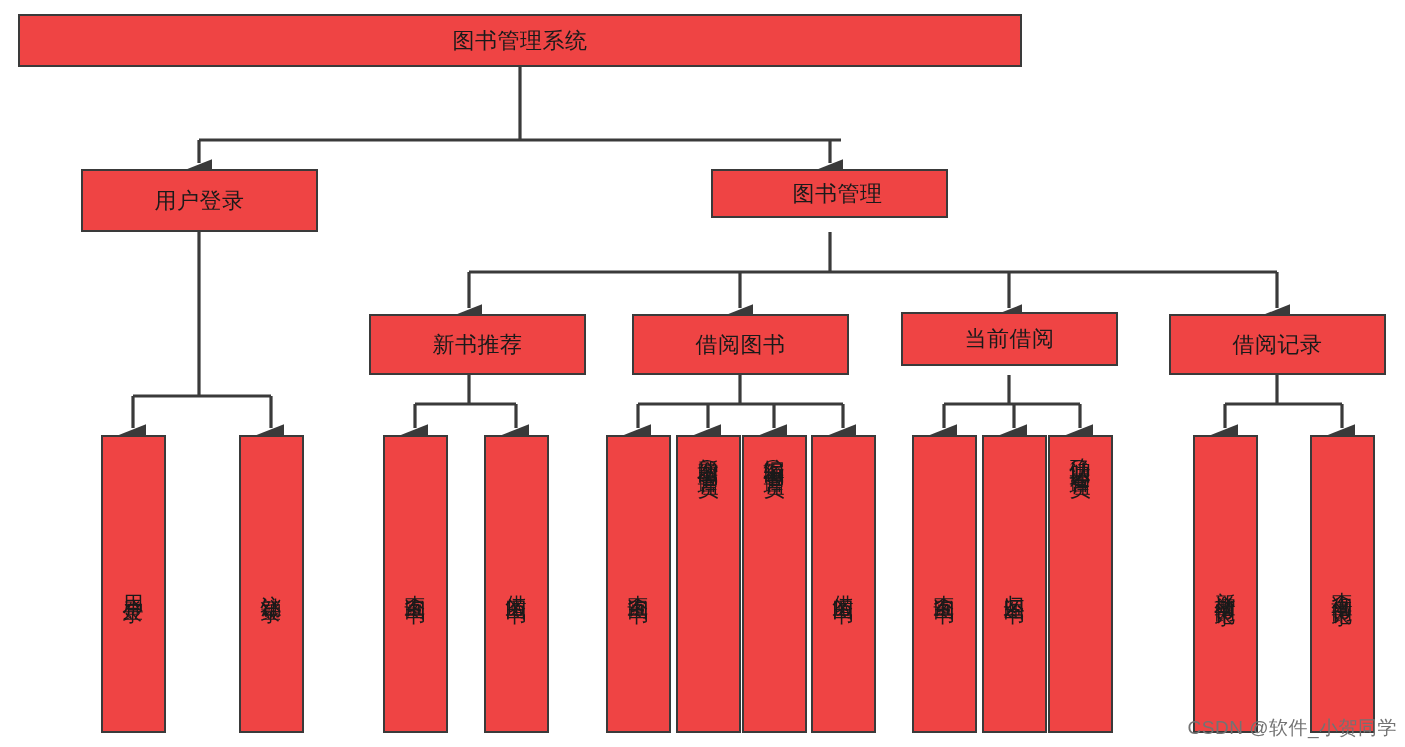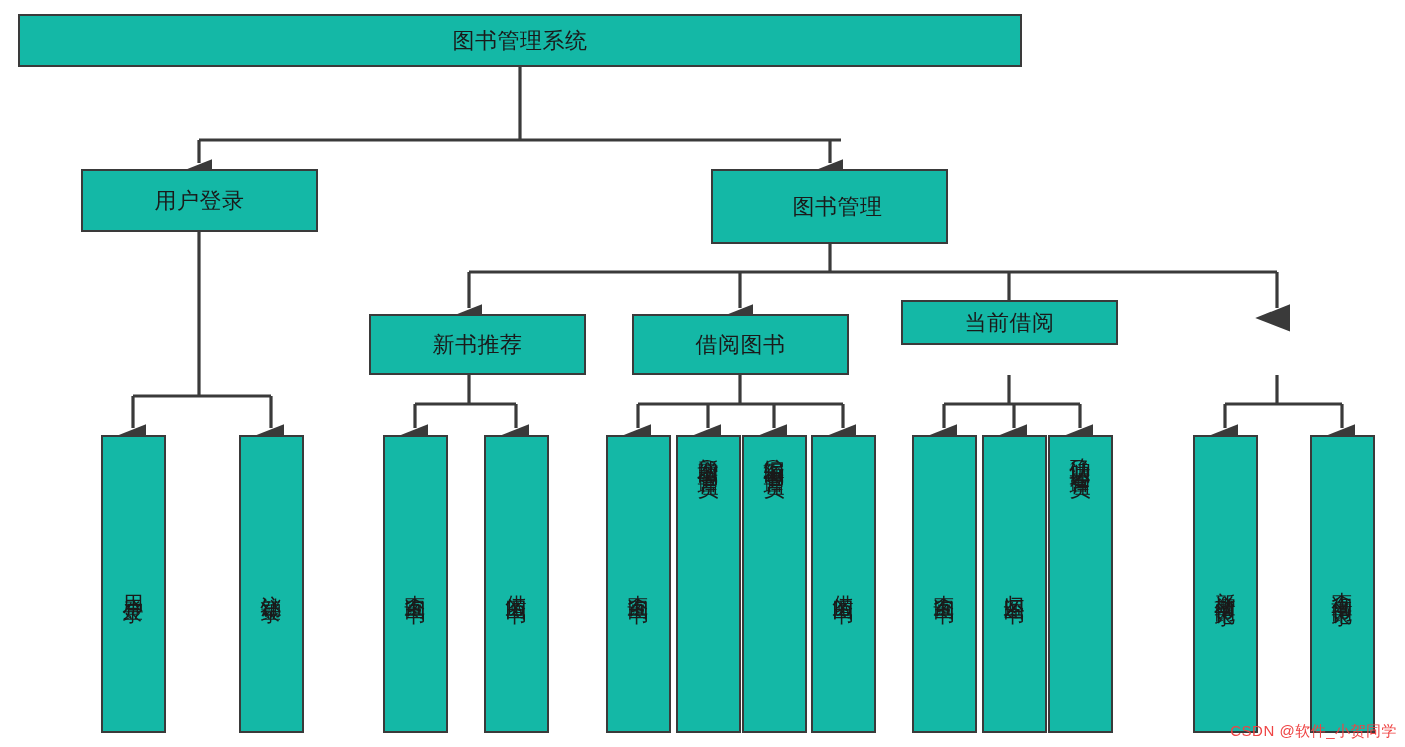--- a/index.html
+++ b/index.html
@@ -23,21 +23,21 @@
     position: absolute;
     left: 0;
     top: 0;
     width: 1405px;
     height: 747px;
     pointer-events: none;
   }
   .node {
     position: absolute;
     box-sizing: border-box;
-    background: #14b8a6;
+    background: #ef4444;
     border: 2px solid #3a3a3a;
     display: flex;
     align-items: center;
     justify-content: center;
     color: #1a1a1a;
     z-index: 2;
   }
   .node .label {
     font-size: 22px;
     line-height: 1.15;
@@ -62,22 +62,22 @@
     margin-top: auto;
     margin-bottom: auto;
   }
   .node.vertical.top .label {
     margin-top: 4px;
   }
   .watermark {
     position: absolute;
     right: 8px;
     bottom: 6px;
-    font-size: 15px;
-    color: #ef4444;
+    font-size: 19px;
+    color: #737373;
     z-index: 5;
     white-space: nowrap;
     letter-spacing: 0.5px;
   }
 </style>
 </head>
 <body>
 
 <div id="diagram-root">
 
@@ -131,32 +131,35 @@
     </g>
   </svg>
 
   <div class="node" style="left:18px; top:14px; width:1004px; height:53px;">
     <span class="label">图书管理系统</span>
   </div>
 
   <div class="node" style="left:81px; top:169px; width:237px; height:63px;">
     <span class="label">用户登录</span>
   </div>
-  <div class="node" style="left:711px; top:169px; width:237px; height:75px;padding-left:16px;">
+  <div class="node" style="left:711px; top:169px; width:237px; height:49px;padding-left:16px;">
     <span class="label">图书管理</span>
   </div>
 
   <div class="node" style="left:361px; top:314px; width:217px; height:61px;margin-left:8px;">
     <span class="label">新书推荐</span>
   </div>
   <div class="node" style="left:632px; top:314px; width:217px; height:61px;">
     <span class="label">借阅图书</span>
   </div>
-  <div class="node" style="left:901px; top:300px; width:217px; height:45px;">
+  <div class="node" style="left:901px; top:312px; width:217px; height:54px;">
     <span class="label">当前借阅</span>
+  </div>
+  <div class="node" style="left:1169px; top:314px; width:217px; height:61px;">
+    <span class="label">借阅记录</span>
   </div>
 
   <div class="node vertical mid" style="left:101px; top:435px; width:65px; height:298px;">
     <span class="label">用户登录</span>
   </div>
   <div class="node vertical mid" style="left:239px; top:435px; width:65px; height:298px;">
     <span class="label">注销登录</span>
   </div>
 
   <div class="node vertical mid" style="left:383px; top:435px; width:65px; height:298px;">

